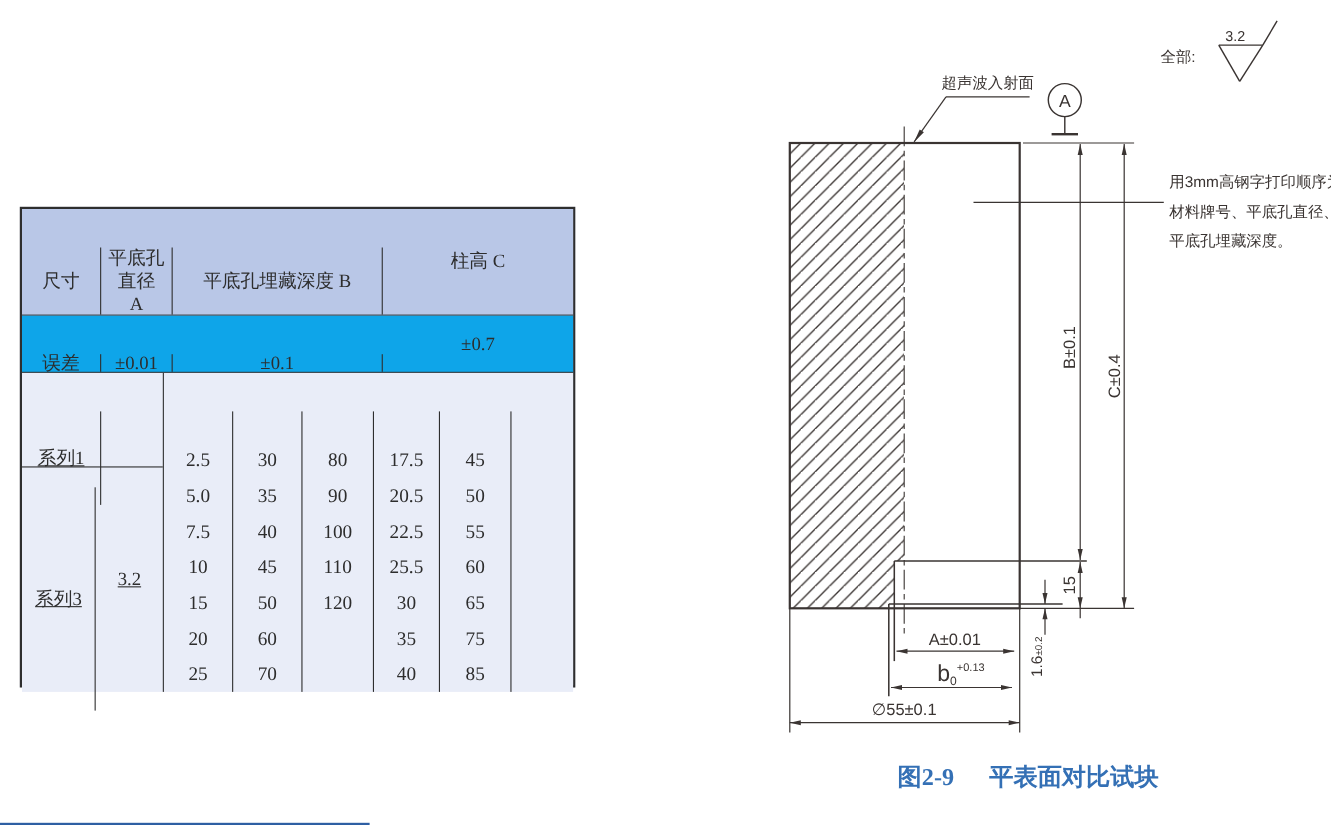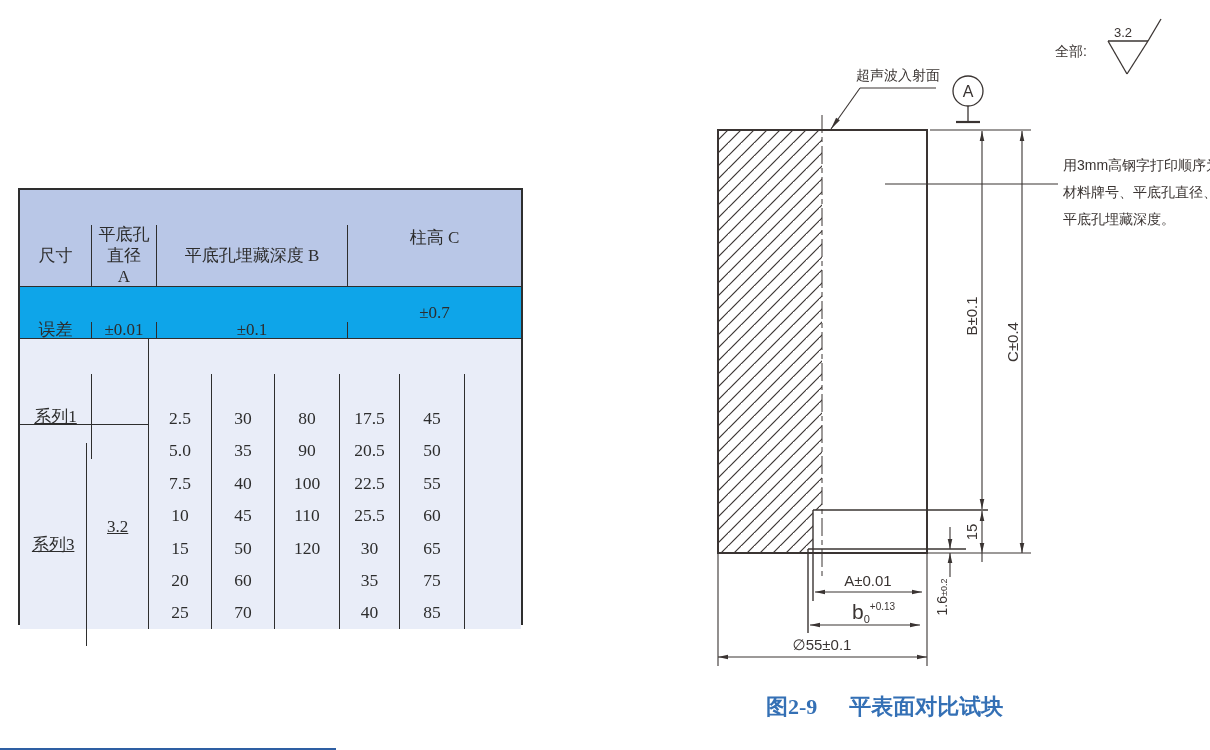--- a/index.html
+++ b/index.html
@@ -29,21 +29,21 @@
     padding-top:28px;white-space:pre-line;}
   .vb1{width:63px;} .vb2{width:63px;} .vb3{width:65px;}
   .vc1{width:60px;} .vc2{width:65px;} .vc3{flex:1;}
   
   .drawing-svg{position:absolute;left:0;top:0;width:1210px;height:750px;}
   .drawing-svg text{fill:#3a3432;font-family:"Liberation Sans","DejaVu Sans",sans-serif;}
   .cjk{font-size:14px;}
   .dimtxt{font-size:15px;}
   
   .caption{
-    position:absolute;left:766px;top:692px;font-size:22px;font-weight:600;
+    position:absolute;left:816px;top:692px;font-size:22px;font-weight:600;
     color:#3470b5;font-family:"Liberation Serif","DejaVu Serif",serif;white-space:nowrap;
   }
   .caption .num{margin-right:32px;}
   .bottom-rule{position:absolute;left:0;top:748px;width:336px;height:2px;background:#2e5fa3;}
 </style>
 </head>
 <body>
 
 <div id="page">
 

